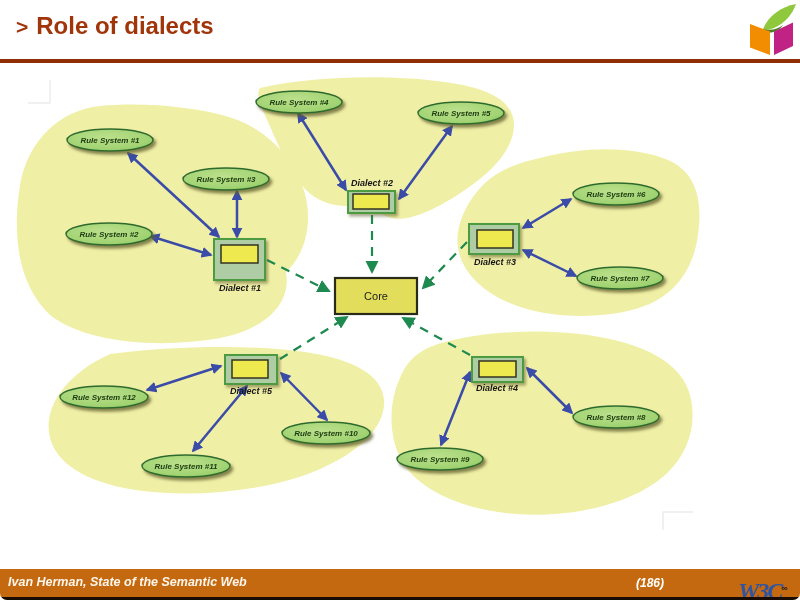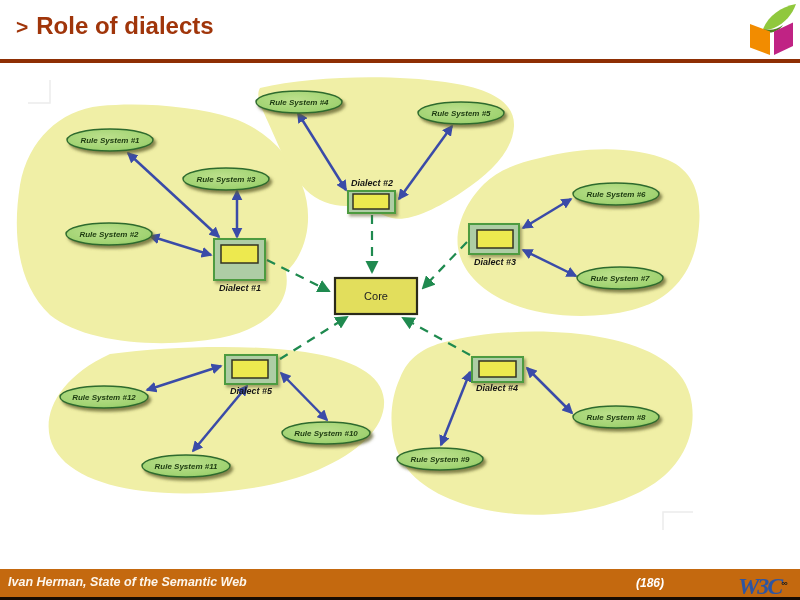--- a/index.html
+++ b/index.html
@@ -1,37 +1,37 @@
 <!DOCTYPE html>
 <html><head>
 <meta charset="utf-8">
 <style>
   html,body{margin:0;padding:0;background:#ffffff;}
   .slide{position:relative;width:800px;height:600px;overflow:hidden;background:#ffffff;
-         font-family:"Liberation Sans",sans-serif;}
+         font-family:"Liberation Sans",sans-serif;border-radius:7px;}
   
   .header{position:absolute;left:0;top:0;width:800px;height:60px;}
   .title{position:absolute;left:16px;top:12px;font-size:24px;font-weight:bold;
          color:#A0350A;letter-spacing:0px;white-space:nowrap;}
   .title .prefix{font-size:21px;margin-right:8px;}
   .cube-logo{position:absolute;right:4px;top:3px;width:50px;height:55px;}
   .hrule{position:absolute;left:0;top:59px;width:800px;height:4px;background:#8E2F04;}
   
   .diagram{position:absolute;left:0;top:62px;width:800px;height:506px;}
   .rs-label{font-size:8px;font-weight:bold;font-style:italic;fill:#1C3A10;}
   .dlg-label{font-size:9px;font-weight:bold;font-style:italic;fill:#141414;}
   .core-label{font-size:11px;fill:#222222;}
   
   .footer{position:absolute;left:0;top:569px;width:800px;height:28px;background:#C4690F;font-style:italic;}
   .footer-author{position:absolute;left:8px;top:6px;font-size:12.5px;font-weight:bold;color:#FDF6EC;}
   .footer-page{position:absolute;left:615px;top:7px;width:70px;text-align:center;
                font-size:12px;font-weight:bold;color:#ffffff;}
   .w3c-logo{position:absolute;right:6px;top:1px;width:56px;height:27px;
             font-size:24px;font-weight:bold;color:#2E55A3;letter-spacing:-2px;
-            font-family:"Liberation Serif",serif;line-height:27px;}
+            font-family:"Liberation Serif",serif;line-height:36px;}
   .w3c-logo .inf{font-size:9px;letter-spacing:0;vertical-align:8px;color:#1a1a1a;
                  font-family:"Liberation Sans",sans-serif;}
   .bottom-strip{position:absolute;left:0;top:597px;width:800px;height:3px;background:#170B02;}
 </style>
 </head>
 <body>
 
 <div class="slide">
 
   <div class="header">

